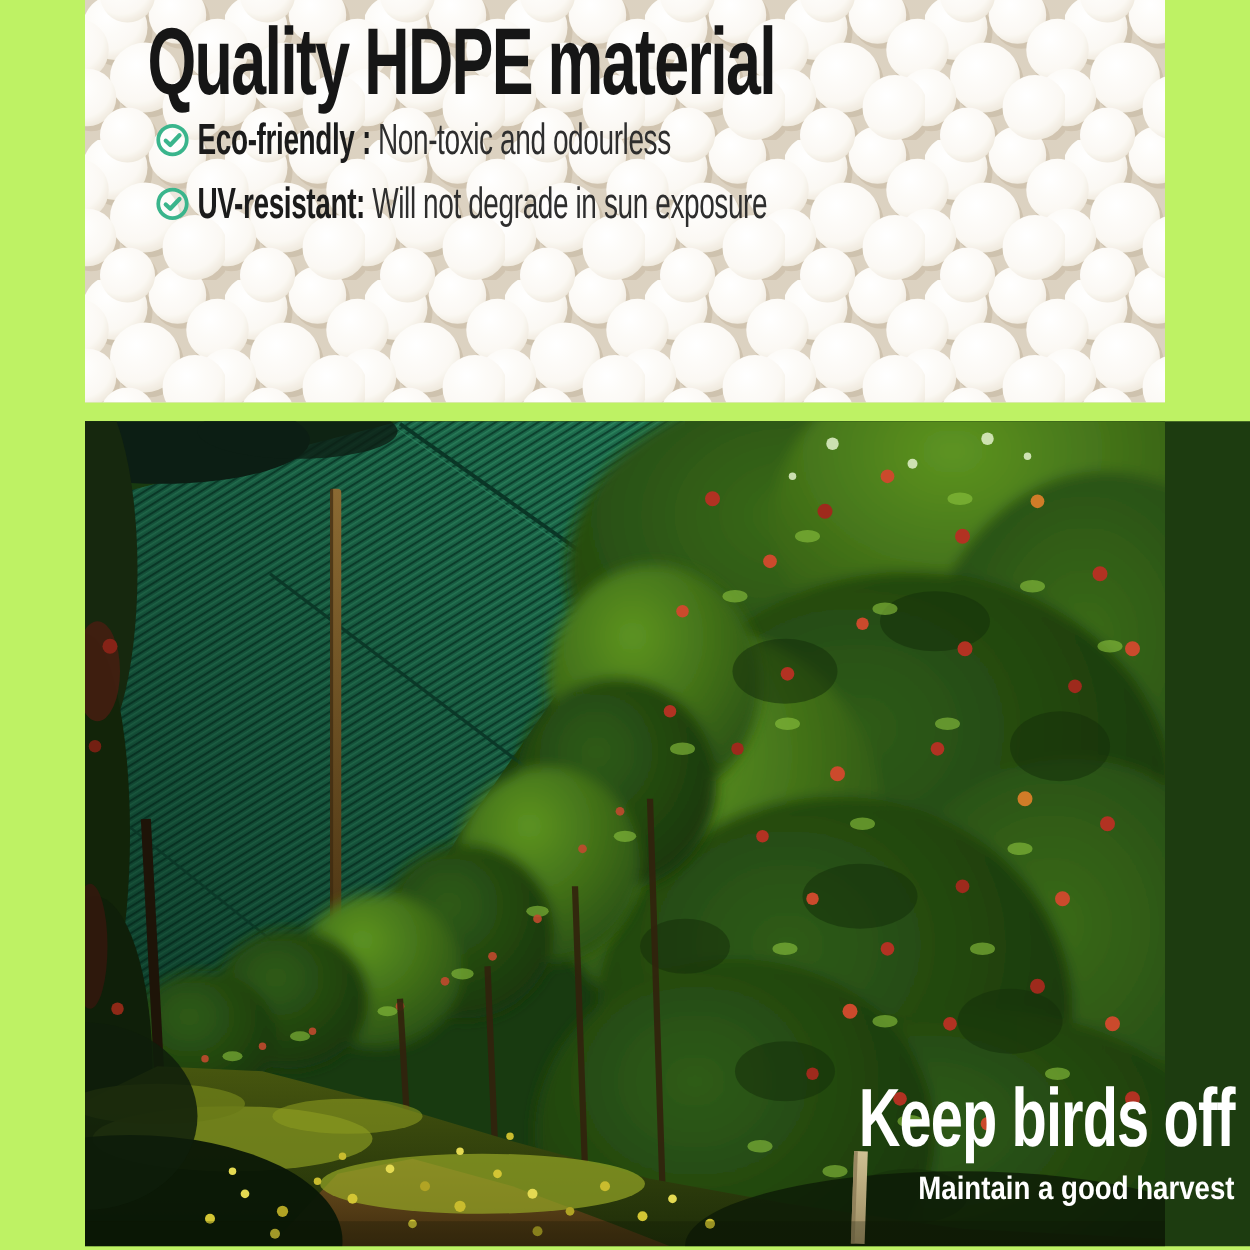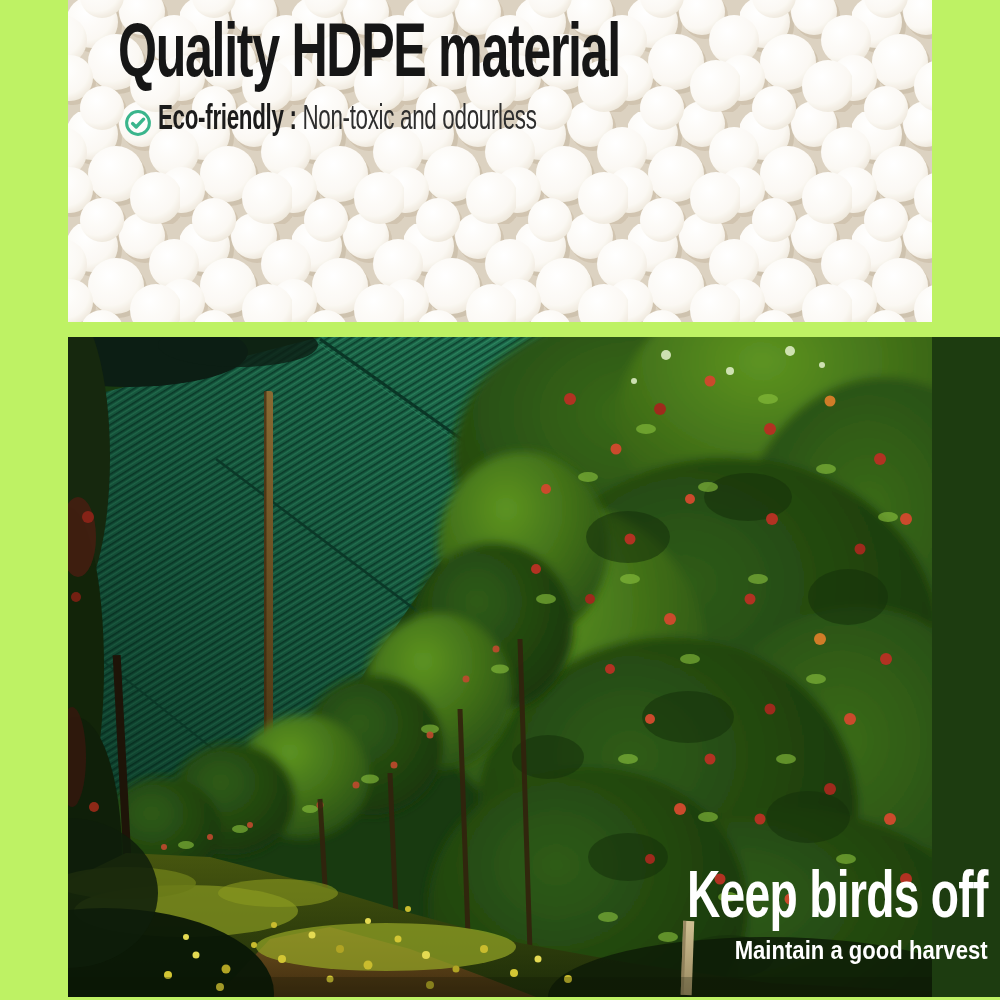--- a/index.html
+++ b/index.html
@@ -5,21 +5,21 @@
   html,body{margin:0;padding:0;background:#ffffff;}
   .page{position:relative;width:1000px;height:1000px;background:#bef264;overflow:hidden;
         font-family:"Liberation Sans","DejaVu Sans",sans-serif;}
   
   .banner{position:absolute;left:68px;top:0;width:864px;height:322px;overflow:hidden;background:#e7dfd2;}
   .banner-bg{position:absolute;left:0;top:0;}
   .banner-title{position:absolute;left:50px;top:10px;margin:0;font-size:76px;font-weight:700;
         letter-spacing:-2px;color:#161616;white-space:nowrap;
         transform:scaleX(.66);transform-origin:left top;line-height:1.05;}
   .features{position:absolute;left:56px;top:86px;margin:0;padding:0;list-style:none;}
-  .feature{display:flex;align-items:flex-end;height:51px;}
+  .feature{display:flex;align-items:center;height:51px;}
   .check{width:28px;height:28px;flex:0 0 28px;}
   .feature-text{white-space:nowrap;margin-left:6px;font-size:35px;color:#2e2e2e;letter-spacing:-.5px;
         transform:scaleX(.64);transform-origin:left center;}
   .feature-label{font-weight:700;color:#1b1b1b;margin-right:9px;}
   
   .photo{position:absolute;left:68px;top:337px;width:977px;height:660px;overflow:hidden;background:#1d3c10;}
   .scene{position:absolute;left:0;top:0;display:block;}
   .headline{position:absolute;right:57px;top:524px;margin:0;font-size:66px;font-weight:700;color:#ffffff;
         letter-spacing:-1px;white-space:nowrap;line-height:1;
         transform:scaleX(.70);transform-origin:right top;}
@@ -70,20 +70,29 @@
     <ul class="features">
       <li class="feature">
         <svg class="check" viewBox="0 0 28 28">
           <circle cx="14" cy="14" r="11.4" fill="rgba(255,255,255,0.45)" stroke="#3ab58c" stroke-width="3"></circle>
           <path d="M8.6 14.6 L12.2 18 L19.6 10.2" fill="none" stroke="#3ab58c" stroke-width="3.4" stroke-linecap="round" stroke-linejoin="round"></path>
         </svg>
         <span class="feature-text">
           <span class="feature-label">Eco-friendly :</span><span>Non-toxic and odourless</span>
         </span>
       </li>
+      <li class="feature">
+        <svg class="check" viewBox="0 0 28 28">
+          <circle cx="14" cy="14" r="11.4" fill="rgba(255,255,255,0.45)" stroke="#3ab58c" stroke-width="3"></circle>
+          <path d="M8.6 14.6 L12.2 18 L19.6 10.2" fill="none" stroke="#3ab58c" stroke-width="3.4" stroke-linecap="round" stroke-linejoin="round"></path>
+        </svg>
+        <span class="feature-text">
+          <span class="feature-label">UV-resistant:</span><span>Will not degrade in sun exposure</span>
+        </span>
+      </li>
     </ul>
   </section>
 
   <section class="photo">
     <svg class="scene" width="864" height="660" viewBox="0 0 864 660" aria-hidden="true">
       <defs>
         <pattern id="netPat" width="8" height="6" patternUnits="userSpaceOnUse" patternTransform="rotate(-32)">
           <rect width="8" height="6" fill="#1e6f4f"></rect>
           <rect width="8" height="1.6" fill="#0d4530"></rect>
           <rect y="3" width="8" height="1.1" fill="#2f8a63"></rect>

